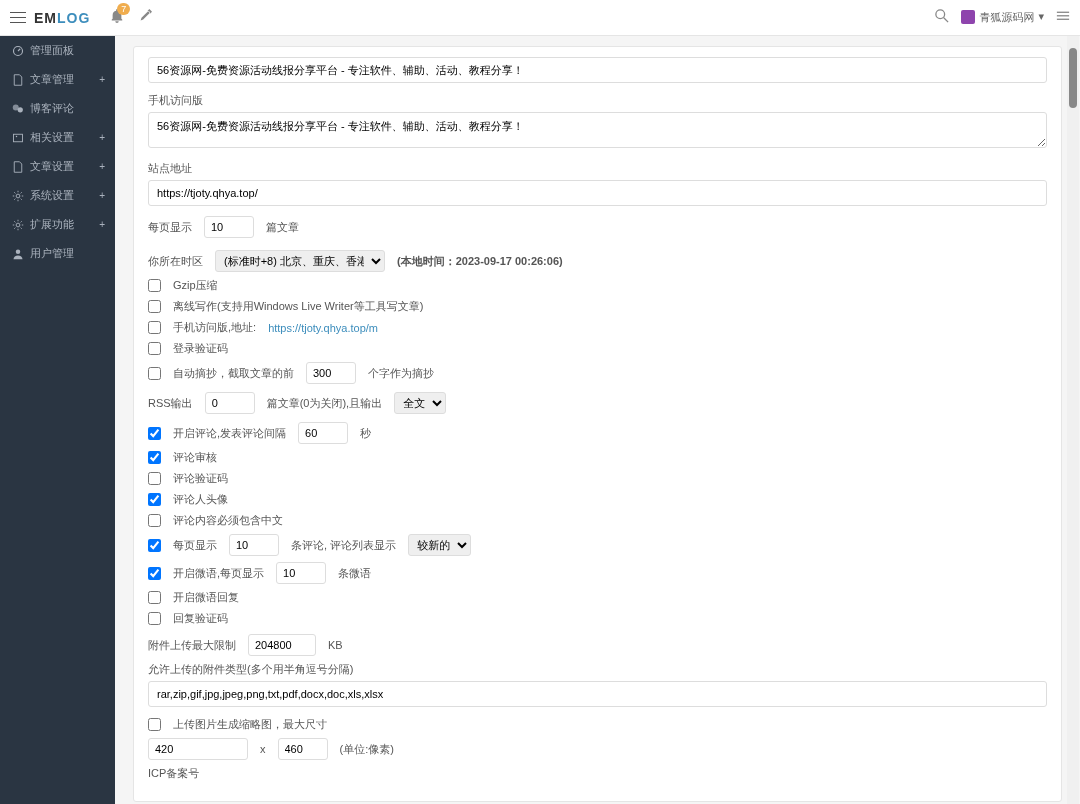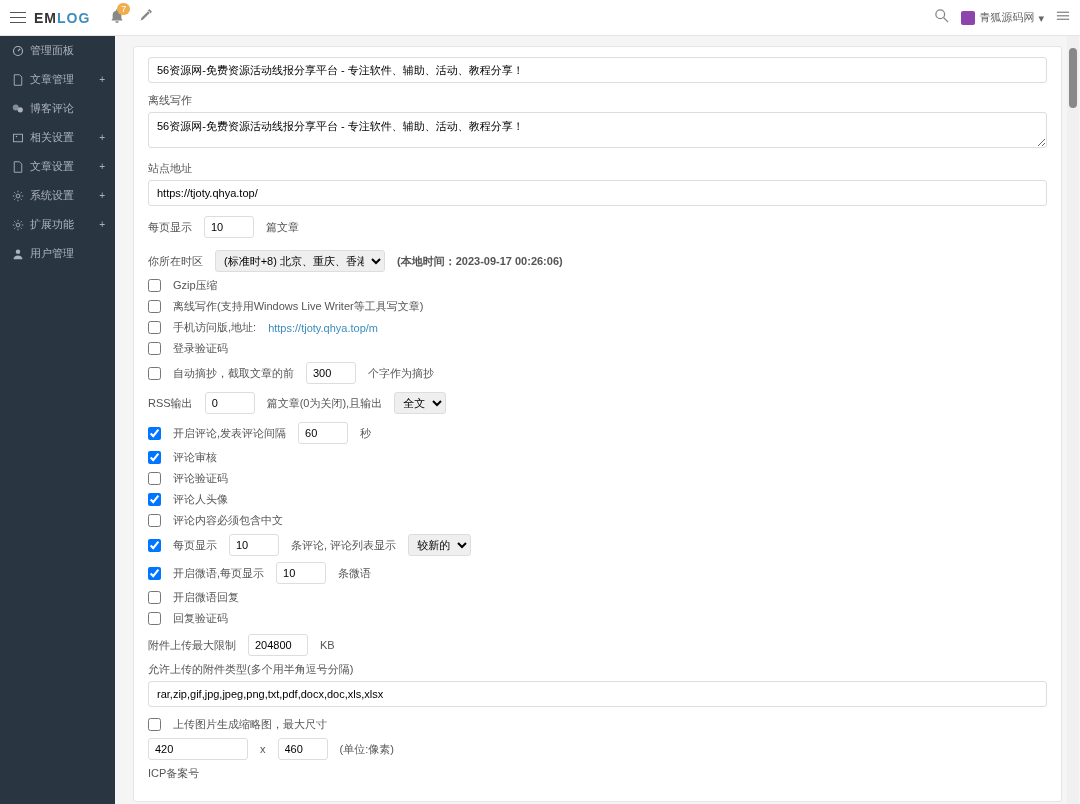--- a/index.html
+++ b/index.html
@@ -9,33 +9,33 @@
     .menu-toggle span { height:1px; background:#555; }
     .logo { font-weight:bold; font-size:14px; letter-spacing:1px; }
     .logo .em { color:#333; }
     .logo .log { color:#3c8dbc; }
     .header-right { margin-left:auto; display:flex; align-items:center; gap:12px; }
     .notif { position:relative; margin-left:20px; cursor:pointer; }
     .notif svg { width:14px; height:14px; }
     .badge-n { position:absolute; top:-6px; right:-6px; background:#f0ad4e; color:#fff; font-size:9px; padding:0 4px; border-radius:7px; line-height:12px; }
     .edit-icon { margin-left:14px; cursor:pointer; }
     .search-ic,.user-area,.menu-dots { cursor:pointer; }
-    .user-area { display:flex; align-items:flex-end; gap:4px; font-size:11px; color:#666; }
+    .user-area { display:flex; align-items:flex-start; gap:4px; font-size:11px; color:#666; }
     .user-avatar { width:14px; height:14px; background:#8e44ad; display:inline-block; border-radius:2px; }
     .sidebar { position:fixed; top:36px; left:0; bottom:0; width:115px; background:#2a3542; }
     .sidebar-item { color:#aab2bd; font-size:11px; padding:7px 12px; display:flex; align-items:center; gap:6px; cursor:pointer; position:relative; }
     .sidebar-item .plus { position:absolute; right:10px; font-size:10px; }
     .sb-icon { width:12px; height:12px; fill:currentColor; }
     .main { margin-left:115px; margin-top:36px; padding:10px 18px 30px; }
     .panel { background:#fff; border:1px solid #e5e5e5; border-radius:3px; padding:10px 14px; }
     .fg { margin-bottom:10px; }
     .lbl { font-size:11px; color:#555; display:block; margin-bottom:4px; }
     .txt,.ta,.sel { width:100%; border:1px solid #ddd; border-radius:3px; padding:6px 8px; font-size:11px; }
     .txt-sm { width:50px; border:1px solid #ddd; border-radius:3px; padding:4px 6px; font-size:11px; text-align:left; }
-    .txt-md { width:60px; border:1px solid #ddd; border-radius:3px; padding:4px 6px; font-size:11px; }
+    .txt-md { width:68px; border:1px solid #ddd; border-radius:3px; padding:4px 6px; font-size:11px; }
     .ta { height:36px; resize:vertical; }
     .inline { display:flex; align-items:center; gap:12px; flex-wrap:wrap; font-size:11px; color:#555; margin-bottom:6px; }
     .sel-sm { border:1px solid #ddd; border-radius:3px; padding:3px 4px; font-size:11px; }
     .link { color:#3c8dbc; }
     .hint { color:#555; font-size:11px; }
     input[type=checkbox]{ margin:0; }
     .scroll-ind { position:fixed; right:1px; top:36px; bottom:0; width:12px; background:#f0f0f0; }
     .scroll-thumb { position:absolute; right:2px; top:12px; width:8px; height:60px; background:#888; border-radius:4px; }
   </style>
 </head>
@@ -144,21 +144,21 @@
       <span>用户管理</span>
     </div>
   </div>
 
 <div class="main">
   <div class="panel">
     <div class="fg">
       <input class="txt" value="56资源网-免费资源活动线报分享平台 - 专注软件、辅助、活动、教程分享！" style="">
     </div>
     <div class="fg">
-      <label class="lbl">离线写作</label>
+      <label class="lbl">手机访问版</label>
       <textarea class="ta" style="">56资源网-免费资源活动线报分享平台 - 专注软件、辅助、活动、教程分享！</textarea>
     </div>
     <div class="fg">
       <label class="lbl">站点地址</label>
       <input class="txt" value="https://tjoty.qhya.top/" style="">
     </div>
     <div class="inline">
       <span>每页显示</span>
       <input class="txt-sm" value="10" style="">
       <span>篇文章</span>

